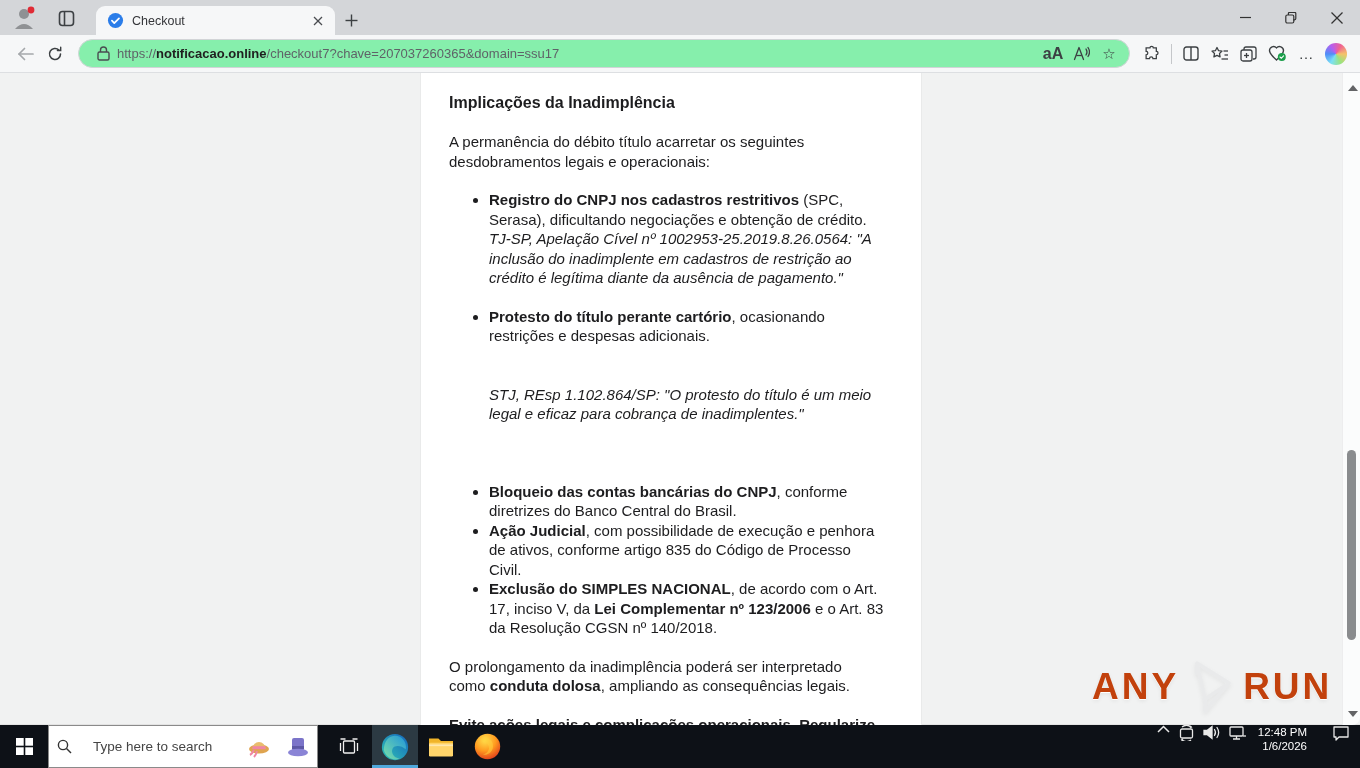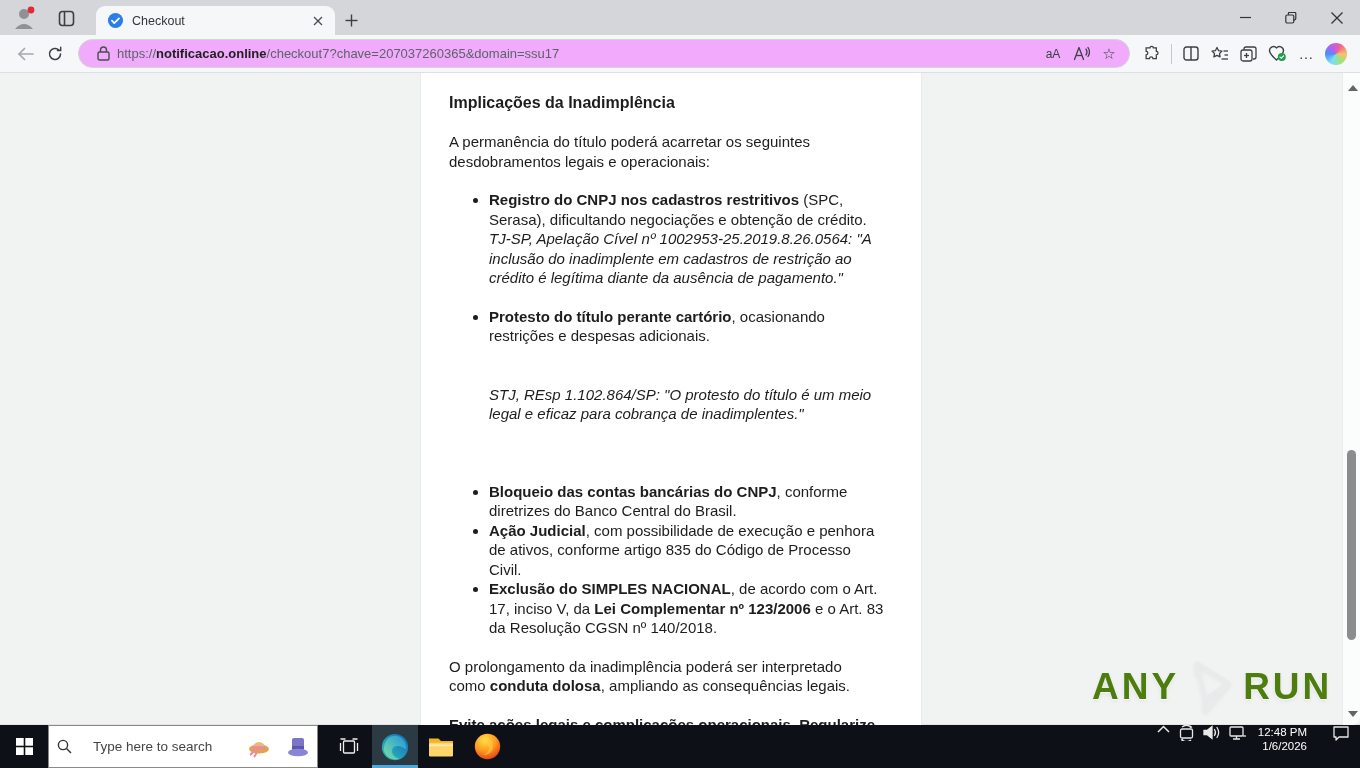--- a/index.html
+++ b/index.html
@@ -15,25 +15,25 @@
   .tab-fav { width:17px; height:17px; flex:0 0 auto; }
   .tab-title { flex:1; font-size:12.5px; color:#35363a; margin-left:8px; white-space:nowrap; overflow:hidden; }
   .tab-close { width:18px; height:18px; display:flex; align-items:center; justify-content:center; }
   .newtab { position:absolute; left:338px; top:8px; width:26px; height:24px; display:flex; align-items:center; justify-content:center; }
   .wincontrols { position:absolute; right:0; top:0; height:35px; display:flex; }
   .winbtn { width:46px; height:35px; display:flex; align-items:center; justify-content:center; }
 
   
   .toolbar { position:absolute; left:0; top:35px; width:1360px; height:38px; background:#f6f7f8; border-bottom:1px solid #dddfe2; display:flex; align-items:center; padding:0 10px; }
   .nav-ico { width:30px; height:30px; display:flex; align-items:center; justify-content:center; flex:0 0 auto; }
-  .omnibox { flex:1; height:29px; background:#f0abfc; border:1px solid #d2d4d7; border-radius:15px; display:flex; align-items:center; padding:0 6px 0 10px; margin:0 8px; min-width:0; }
+  .omnibox { flex:1; height:29px; background:#86efac; border:1px solid #d2d4d7; border-radius:15px; display:flex; align-items:center; padding:0 6px 0 10px; margin:0 8px; min-width:0; }
   .url { flex:1; font-size:13px; color:#5f6368; white-space:nowrap; overflow:hidden; min-width:0; }
   .url .host { color:#1f1f1f; font-weight:700; }
   .box-ico { width:28px; height:26px; display:flex; align-items:center; justify-content:center; flex:0 0 auto; color:#3c4043; }
-  .tr-ico { font-size:12px; font-weight:400; letter-spacing:0; }
+  .tr-ico { font-size:16px; font-weight:700; letter-spacing:0; }
   .star { font-size:15px; }
   .toolbar-right { display:flex; align-items:center; flex:0 0 auto; }
   .tb-ico { width:29px; height:29px; display:flex; align-items:center; justify-content:center; color:#3c4043; }
   .vdiv { width:1px; height:20px; background:#c5c7ca; margin:0 4px; }
   .dots { font-size:15px; letter-spacing:1px; color:#3c4043; }
   .copilot { width:22px; height:22px; border-radius:50%; background:conic-gradient(from 210deg, #7ae0f5, #4f8df7, #b65ef0, #f06292, #f5c26b, #9be37e, #7ae0f5); }
 
   
   .viewport { position:absolute; left:0; top:73px; width:1360px; height:652px; background:#f1f2f2; border-bottom:1px solid #e3e3e3; }
   .card { position:absolute; left:420px; top:0; width:502px; height:652px; background:#ffffff; border-left:1px solid #e9eaea; border-right:1px solid #e9eaea; padding:20px 12px 0 28px; color:#1d1d1f; }
@@ -48,21 +48,21 @@
   .warning { font-weight:700; }
 
   
   .scrollbar { position:absolute; right:0; top:0; width:18px; height:652px; background:#fbfcfc; border-left:1px solid #ededee; border-radius:0 0 8px 0; }
   .sb-arrow-up { position:absolute; left:5px; top:12px; width:0; height:0; border-left:5px solid transparent; border-right:5px solid transparent; border-bottom:6px solid #636466; }
   .sb-arrow-down { position:absolute; left:5px; bottom:8px; width:0; height:0; border-left:5px solid transparent; border-right:5px solid transparent; border-top:6px solid #636466; }
   .sb-thumb { position:absolute; left:4px; top:377px; width:9px; height:190px; background:#8a8c8e; border-radius:5px; }
 
   
   .watermark { position:absolute; left:1092px; top:584px; display:flex; align-items:center; gap:4px;
-               color:#4d7c0f; font-weight:700; font-size:37px; letter-spacing:3px; user-select:none;
+               color:#c2410c; font-weight:700; font-size:37px; letter-spacing:3px; user-select:none;
                text-shadow:0 1px 0 #ffffff, 0 2px 4px rgba(0,0,0,0.07); }
 
   
   .taskbar { position:absolute; left:0; top:725px; width:1360px; height:43px; background:#0d1117; display:flex; align-items:stretch; }
   .start { width:48px; display:flex; align-items:center; justify-content:center; }
   .searchbox { width:270px; background:#ffffff; border:1px solid #8a8a8a; display:flex; align-items:center; padding:0 8px;gap:12px; }
   .searchbox input { flex:1; border:none; outline:none; background:transparent; font-family:"Liberation Sans",sans-serif; font-size:13.5px; color:#222; min-width:0; }
   .searchbox input::placeholder { color:#454545; }
   .tb-btn { width:46px; display:flex; align-items:center; justify-content:center; position:relative; }
   .tb-btn.active { background:#2c3a43; box-shadow:inset 0 -3px 0 #4fa8dc; }
@@ -205,21 +205,21 @@
       <span class="tb-ico dots">…</span>
       <span class="tb-ico">
           <span class="copilot"></span>
         </span>
     </div>
   </div>
 
   <div class="viewport">
     <div class="card">
       <h1>Implicações da Inadimplência</h1>
-      <p>A permanência do título poderá acarretar os seguintes
+      <p>A permanência do débito título acarretar os seguintes
 desdobramentos legais e operacionais:</p>
       <ul>
         <li class="gap"><span class="rb">Registro do CNPJ nos cadastros restritivos</span><span> (SPC,
 Serasa), dificultando negociações e obtenção de crédito.
 </span><span class="ri">TJ-SP, Apelação Cível nº 1002953-25.2019.8.26.0564: "A
 inclusão do inadimplente em cadastros de restrição ao
 crédito é legítima diante da ausência de pagamento."</span></li>
         <li class="gap"><span class="rb">Protesto do título perante cartório</span><span>, ocasionando
 restrições e despesas adicionais.</span>
           <p class="quote ri">STJ, REsp 1.102.864/SP: "O protesto do título é um meio

